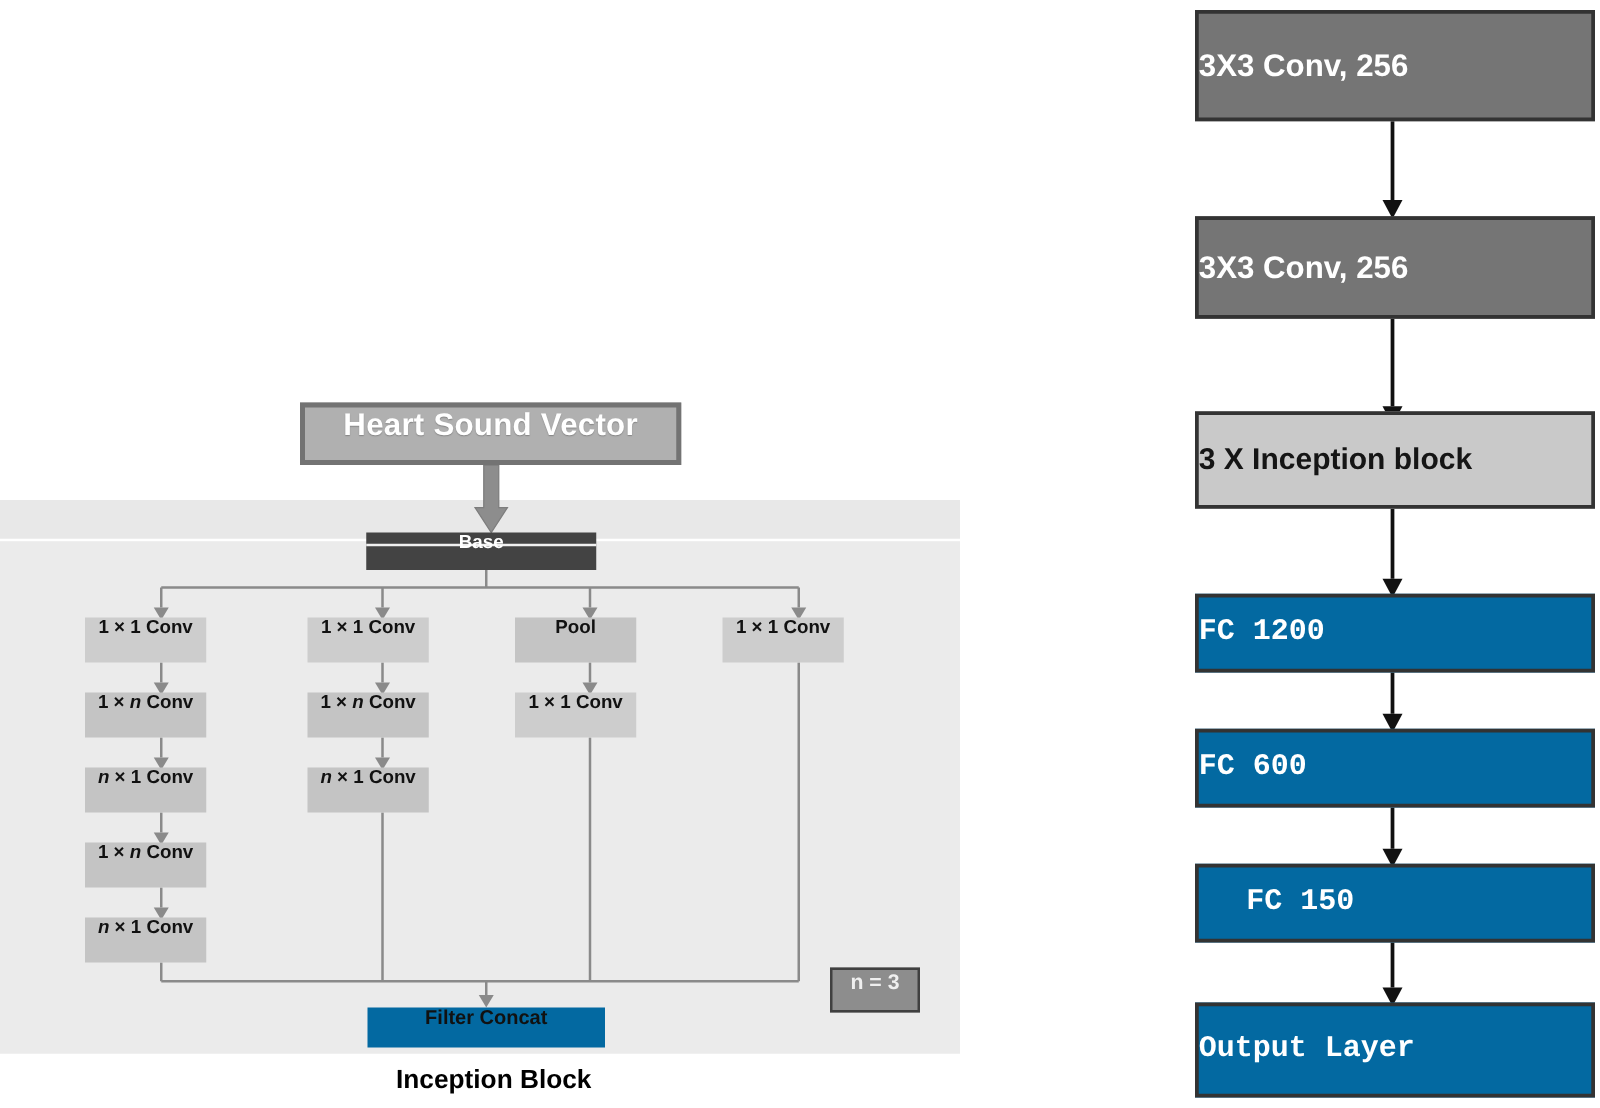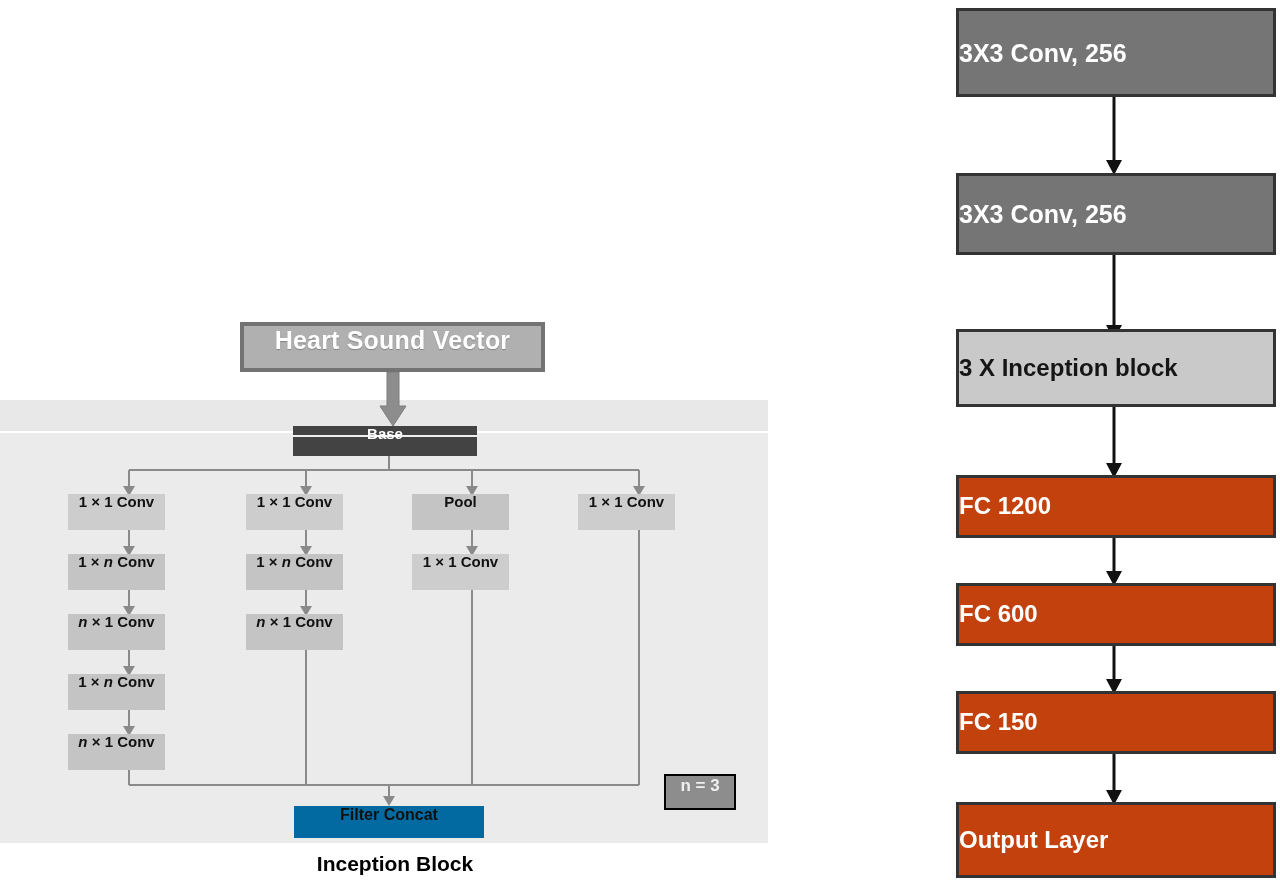--- a/index.html
+++ b/index.html
@@ -111,21 +111,21 @@
     font-size: 16px;
     font-weight: bold;
   }
 
   .n-badge {
     left: 664px;
     top: 774px;
     width: 72px;
     height: 36px;
     background: #8d8d8d;
-    border: 2px solid #000000;
+    border: 2px solid #404040;
     color: #efefef;
     font-size: 17px;
     font-weight: bold;
   }
 
   .caption {
     left: 240px;
     top: 852px;
     width: 310px;
     height: 28px;
@@ -137,21 +137,21 @@
   
   .pipe-box {
     left: 956px;
     width: 320px;
     box-sizing: border-box;
     border: 3px solid #333333;
     font-weight: bold;
     flex-direction: column;
   }
   .pipe-box.dark  { background: #757575; color: #ffffff; font-size: 25px; }
-  .pipe-box.light { background: #c2410c; color: #ffffff; font-size: 24px; }
+  .pipe-box.light { background: #0369a1; color: #ffffff; font-size: 24px; font-family: Liberation Mono, monospace; }
   .pipe-box.light-black { background: #c9c9c9; color: #151515; font-size: 24px; }
 
   svg.edges {
     position: absolute;
     left: 0;
     top: 0;
     width: 1280px;
     height: 886px;
     pointer-events: none;
   }
@@ -313,18 +313,18 @@
 </div>
 <div class="node pipe-box light-black" style="top:329px; height:78px;">
   <span>3 X Inception block</span>
 </div>
 <div class="node pipe-box light" style="top:475px; height:63px;">
   <span>FC 1200</span>
 </div>
 <div class="node pipe-box light" style="top:583px; height:63px;">
   <span>FC 600</span>
 </div>
-<div class="node pipe-box light" style="top:691px; height:63px;">
+<div class="node pipe-box light" style="top:691px; height:63px;padding-left:38px;">
   <span>FC 150</span>
 </div>
 <div class="node pipe-box light" style="top:802px; height:76px;">
   <span>Output Layer</span>
 </div>
 
 </body></html>

